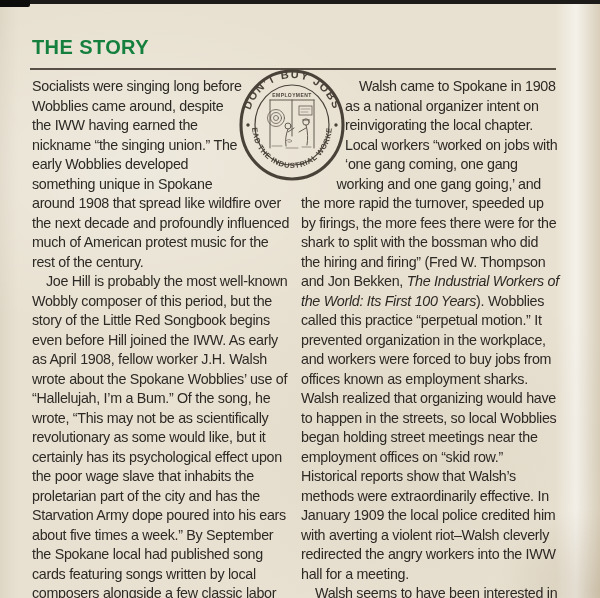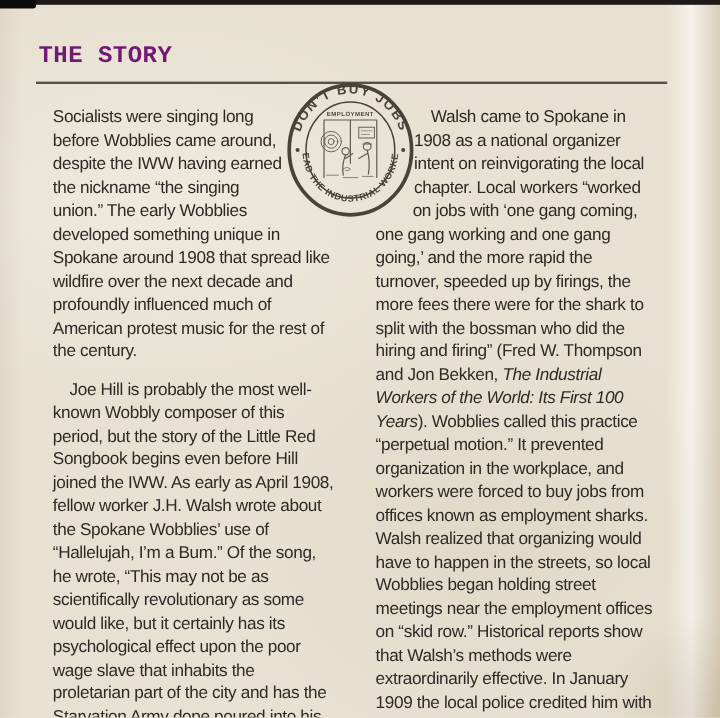--- a/index.html
+++ b/index.html
@@ -11,34 +11,33 @@
       radial-gradient(380px 300px at 70% 75%, rgba(125,105,75,.07), transparent 60%),
       radial-gradient(140px 120px at 99% 99%, rgba(150,128,95,.22), transparent 70%),
       linear-gradient(90deg, rgba(110,92,64,.08) 0, transparent 3%, transparent 92.5%, rgba(255,255,255,.55) 96%, rgba(190,175,148,.38) 100%),
       #e8e1d1;
   }
   .edge-top{position:absolute;top:0;left:0;width:600px;height:4px;background:#1c1b1a;}
   .edge-top-blob{position:absolute;top:0;left:0;width:30px;height:7px;background:#0b0b0b;border-radius:0 0 2px 0;}
   .page-title{
     position:absolute;left:32px;top:36px;margin:0;
     font-size:20px;font-weight:700;letter-spacing:.4px;
-    color:#701a75;
-    font-family:Liberation Mono, monospace;
+    color:#15803d;
   }
   .heading-rule{
     position:absolute;left:30px;top:68px;width:526px;height:2px;
     background:rgba(62,54,45,.85);
   }
   .columns{
     position:absolute;left:32px;top:77px;width:528px;
     display:flex;gap:10px;
     color:#2d2925;font-size:14.3px;line-height:19.5px;letter-spacing:-.3px;
   }
   .col{width:259px;}
-  .paras p{margin:12px;}
+  .paras p{margin:0;}
   .paras p.indent{text-indent:14px;}
   .paras .ital{font-style:italic;}
   .spacer{content:"";}
   .spacer-r{float:right;width:52px;height:100px;margin-right:-4px;
     shape-outside:ellipse(52px 58px at 100% 47%);shape-margin:6px;}
   .spacer-l{float:left;width:48px;height:102px;margin-left:-4px;
     shape-outside:ellipse(52px 58px at 0% 46%);shape-margin:6px;}
   .stamp{
     position:absolute;left:236px;top:66px;width:112px;height:118px;
     opacity:.92;

